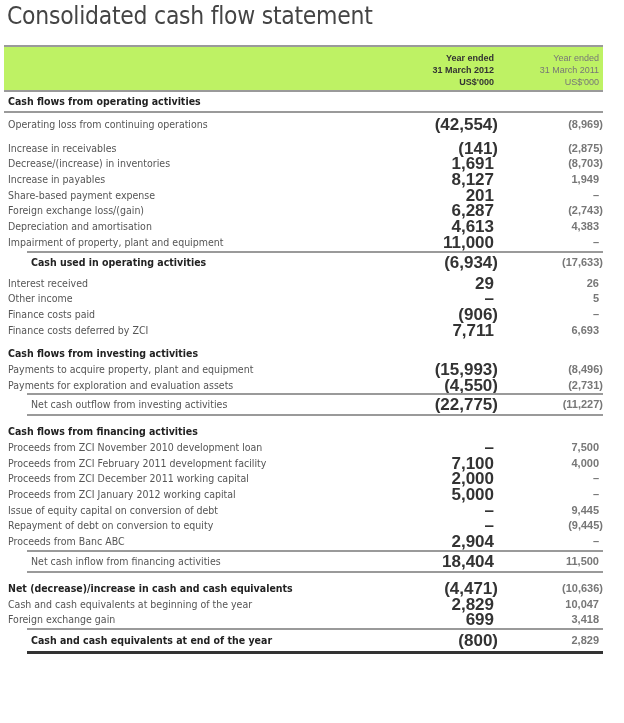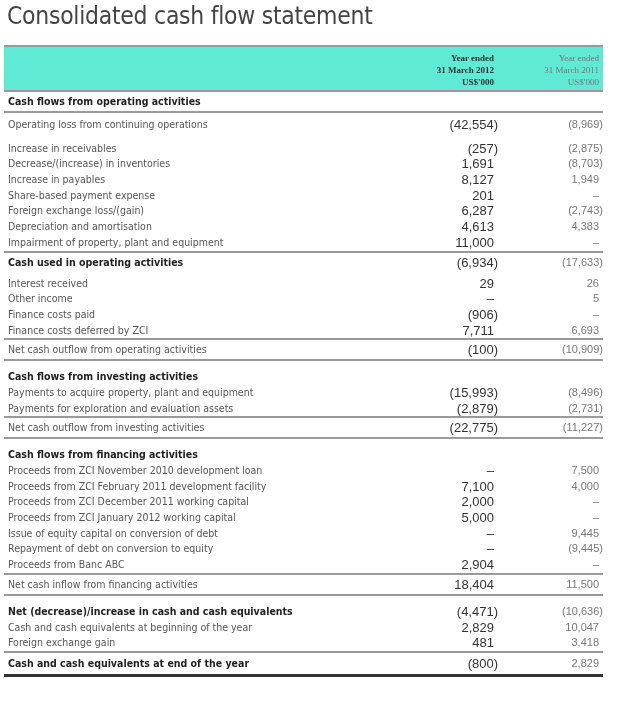--- a/index.html
+++ b/index.html
@@ -15,55 +15,54 @@
       letter-spacing: -0.3px;
       font-family: "DejaVu Sans", sans-serif;
       transform: scaleX(0.88); transform-origin: left top;
       line-height: 32px;
       white-space: nowrap;
     }
     .table {
       position: absolute; left: 4px; top: 45px; width: 599px;
     }
     .head {
-      background: #5eead4;
+      background: #bef264;
       border-top: 2px solid #9a9a9a;
       border-bottom: 2px solid #9a9a9a;
       height: 43px;
       position: relative;
-      font-family: Liberation Serif, serif;
     }
     .hcol {
       position: absolute; top: 5px; text-align: right;
       font-size: 9px; line-height: 12px;
     }
     .hcol.c1 { right: 109px; font-weight: bold; color: #333; }
     .hcol.c2 { right: 4px; color: #777; }
     .row {
       position: relative; height: 15.7px; line-height: 15.7px;
       font-size: 11px; white-space: nowrap;
     }
     .row .lbl {
       position: absolute; left: 4px; top: 0; color: #555;
       font-family: "DejaVu Sans", sans-serif;
       font-size: 10.5px;
       transform: scaleX(0.9); transform-origin: left center;
     }
     .row .v1 {
-      position: absolute; right: 109px; top: 0; font-weight: normal; color: #333;
-      font-size: 13px;
+      position: absolute; right: 109px; top: 0; font-weight: bold; color: #333;
+      font-size: 17px;
     }
     .row .v2 {
-      position: absolute; right: 4px; top: 0; color: #777; font-size: 11px;
+      position: absolute; right: 4px; top: 0; color: #777; font-size: 11px; font-weight: bold;
     }
     .row .v2.paren { right: 0px; }
     .row .v1.paren { right: 105px; }
     .row.heading .lbl { color: #222; font-weight: bold; }
     .row.total .lbl { color: #555; }
-    .sep-top { border-top: 2px solid #9a9a9a; }
+    .sep-top { border-top: 2px solid #9a9a9a; margin-left: 23px; }
     .sep-bottom { border-bottom: 2px solid #9a9a9a; }
     .sep-final { border-bottom: 3px solid #333; }
     .gap { height: 8px; }
     .gap-sm { height: 4px; }
   </style>
 </head>
 <body>
 
 <div class="title">Consolidated cash flow statement</div>
 
@@ -88,21 +87,21 @@
   <div class="gap-sm"></div>
   <div class="row">
     <span class="lbl">Operating loss from continuing operations</span>
     <span class="v1 paren">(42,554)</span>
     <span class="v2 paren">(8,969)</span>
   </div>
   <div class="gap"></div>
   <div id="op-items">
       <div class="row">
         <span class="lbl">Increase in receivables</span>
-        <span class="v1 paren">(257)</span>
+        <span class="v1 paren">(141)</span>
         <span class="v2 paren">(2,875)</span>
       </div>
       <div class="row">
         <span class="lbl">Decrease/(increase) in inventories</span>
         <span class="v1">1,691</span>
         <span class="v2 paren">(8,703)</span>
       </div>
       <div class="row">
         <span class="lbl">Increase in payables</span>
         <span class="v1">8,127</span>
@@ -150,39 +149,34 @@
         <span class="lbl">Finance costs paid</span>
         <span class="v1 paren">(906)</span>
         <span class="v2">–</span>
       </div>
       <div class="row">
         <span class="lbl">Finance costs deferred by ZCI</span>
         <span class="v1">7,711</span>
         <span class="v2">6,693</span>
       </div>
     </div>
-  <div class="row sep-top sep-bottom total" style="height:19px;line-height:19px;">
-    <span class="lbl">Net cash outflow from operating activities</span>
-    <span class="v1 paren">(100)</span>
-    <span class="v2 paren">(10,909)</span>
-  </div>
 
   <div class="gap"></div>
   <div class="row heading">
     <span class="lbl">Cash flows from investing activities</span>
   </div>
   <div id="inv-items">
       <div class="row">
         <span class="lbl">Payments to acquire property, plant and equipment</span>
         <span class="v1 paren">(15,993)</span>
         <span class="v2 paren">(8,496)</span>
       </div>
       <div class="row">
         <span class="lbl">Payments for exploration and evaluation assets</span>
-        <span class="v1 paren">(2,879)</span>
+        <span class="v1 paren">(4,550)</span>
         <span class="v2 paren">(2,731)</span>
       </div>
     </div>
   <div class="row sep-top sep-bottom total" style="height:19px;line-height:19px;">
     <span class="lbl">Net cash outflow from investing activities</span>
     <span class="v1 paren">(22,775)</span>
     <span class="v2 paren">(11,227)</span>
   </div>
 
   <div class="gap"></div>
@@ -239,21 +233,21 @@
     <span class="v2 paren">(10,636)</span>
   </div>
   <div id="sum-items">
       <div class="row">
         <span class="lbl">Cash and cash equivalents at beginning of the year</span>
         <span class="v1">2,829</span>
         <span class="v2">10,047</span>
       </div>
       <div class="row">
         <span class="lbl">Foreign exchange gain</span>
-        <span class="v1">481</span>
+        <span class="v1">699</span>
         <span class="v2">3,418</span>
       </div>
     </div>
   <div class="row sep-top sep-final heading" style="height:21px;line-height:21px;">
     <span class="lbl">Cash and cash equivalents at end of the year</span>
     <span class="v1 paren">(800)</span>
     <span class="v2">2,829</span>
   </div>
 </div>
 

